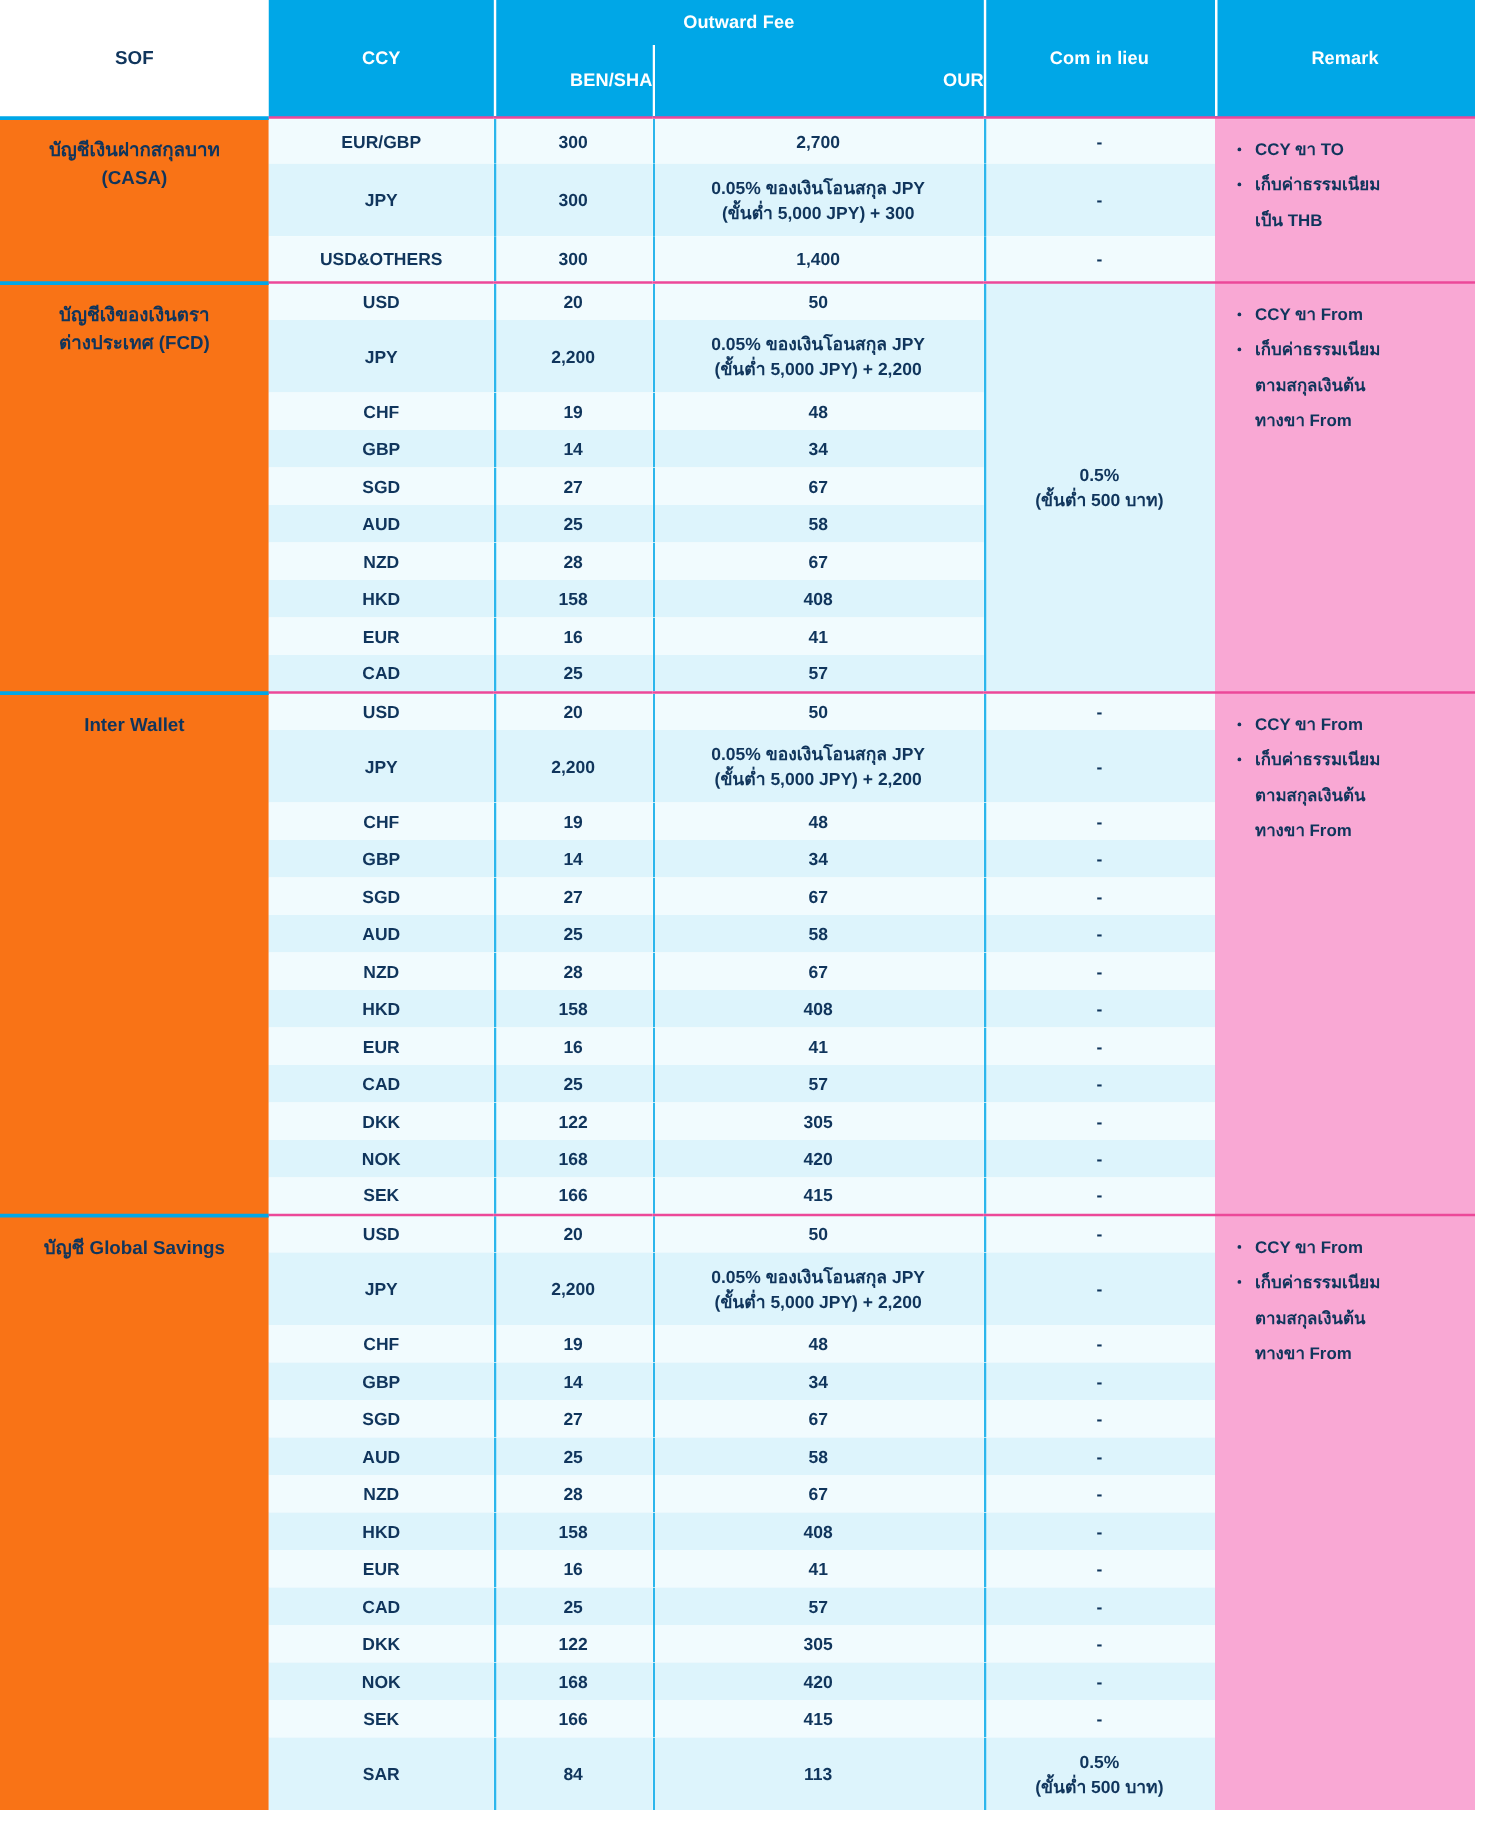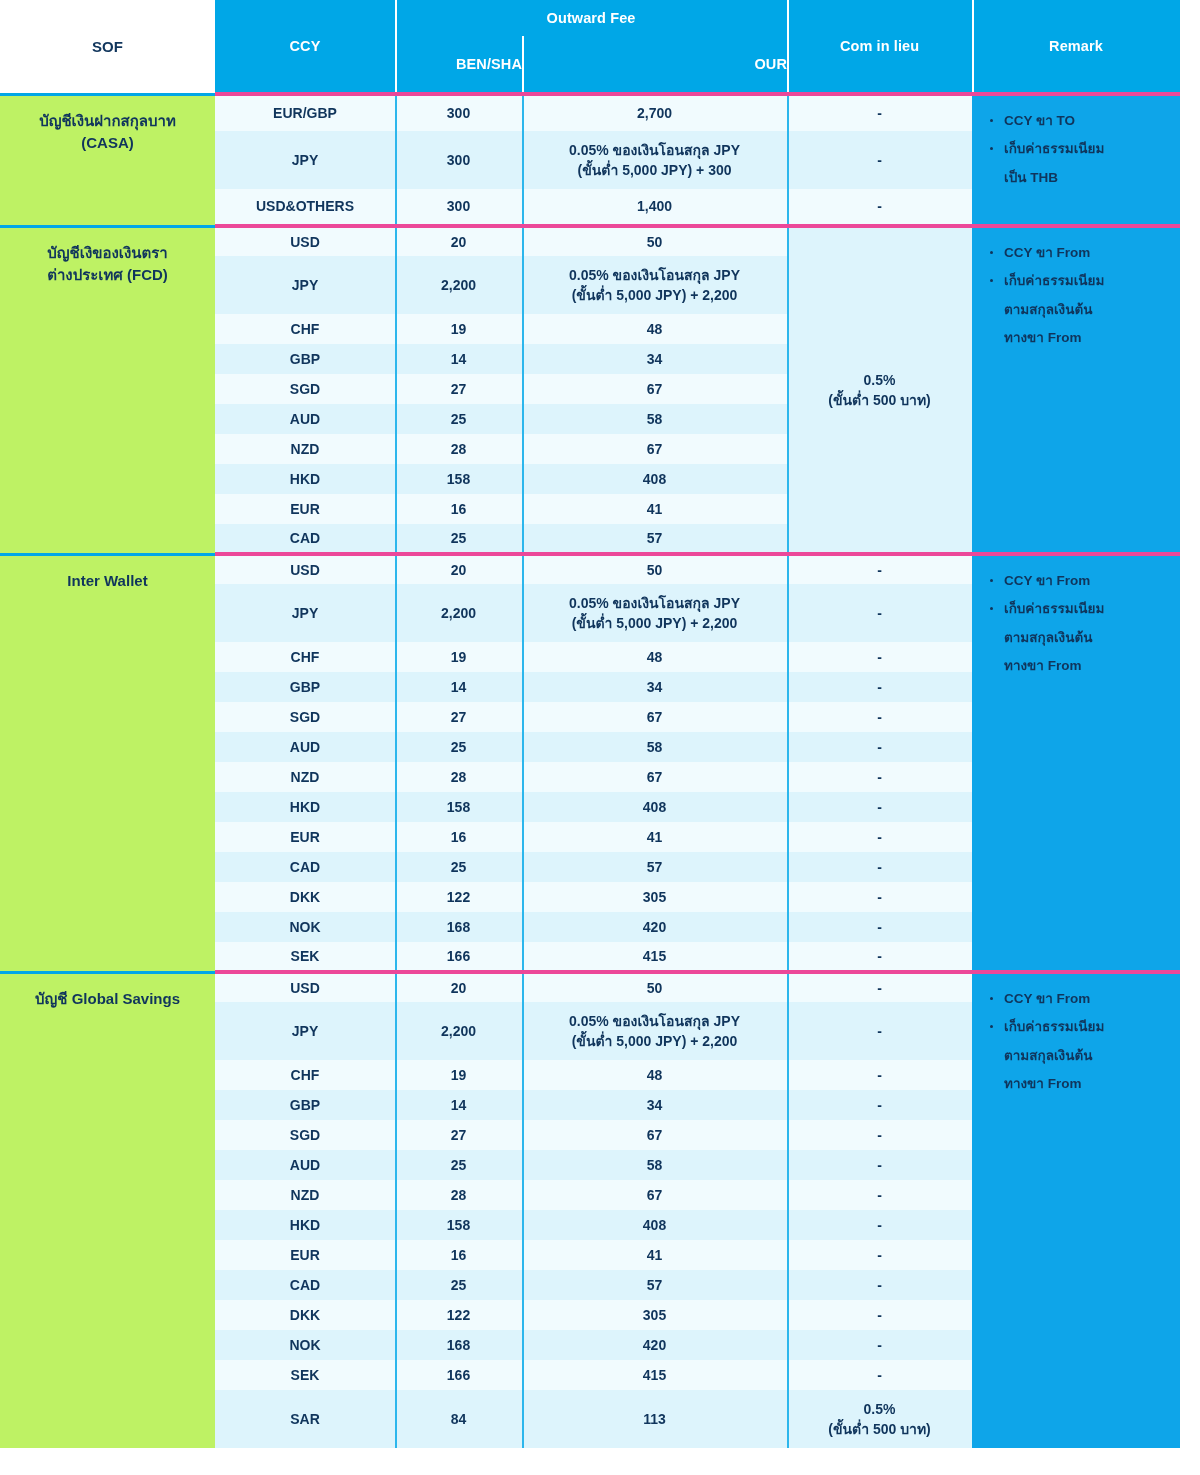--- a/index.html
+++ b/index.html
@@ -57,50 +57,50 @@
     font-size: 14px;
     font-weight: 700;
     color: #10355c;
     text-align: center;
     vertical-align: middle;
     padding: 0 4px;
     border: none;
     line-height: 1.45;
   }
   tbody td.sof-cell {
-    background: #bef264;
+    background: #f97316;
     font-size: 15px;
     font-weight: 700;
     line-height: 1.5;
     vertical-align: top;
     padding-top: 14px;
   }
   tbody td.sof-cell.center-mid { vertical-align: top; }
 
   tbody td.remark-cell {
-    background: #0ea5e9;
+    background: #f9a8d4;
     text-align: left;
     vertical-align: top;
     padding: 12px 10px 10px 16px;
     font-size: 13.5px;
     font-weight: 700;
     line-height: 1.95;
   }
 
   
   td.stripe-a { background: #f1fbfe; }
   td.stripe-b { background: #ddf4fc; }
   td.stripe-flat { background: #ddf4fc; }
 
   
   td.vl { box-shadow: inset 2px 0 0 0 #2cb6ec; }
   th.vl-w { box-shadow: inset 2px 0 0 0 #ffffff; }
 
   
-  tr.sec-start > td { border-top: 4px solid #ec4899; }
+  tr.sec-start > td { border-top: 2px solid #ec4899; }
   tr.sec-start > td.sof-cell { border-top: 3px solid #00a7e7; }
 
   .rowh-s { height: 30px; }
   .rowh-m { height: 37px; }
   .rowh-l { height: 58px; }
 
   ul.remark-list {
     margin: 0; padding: 0; list-style: none;
   }
   ul.remark-list > li {

